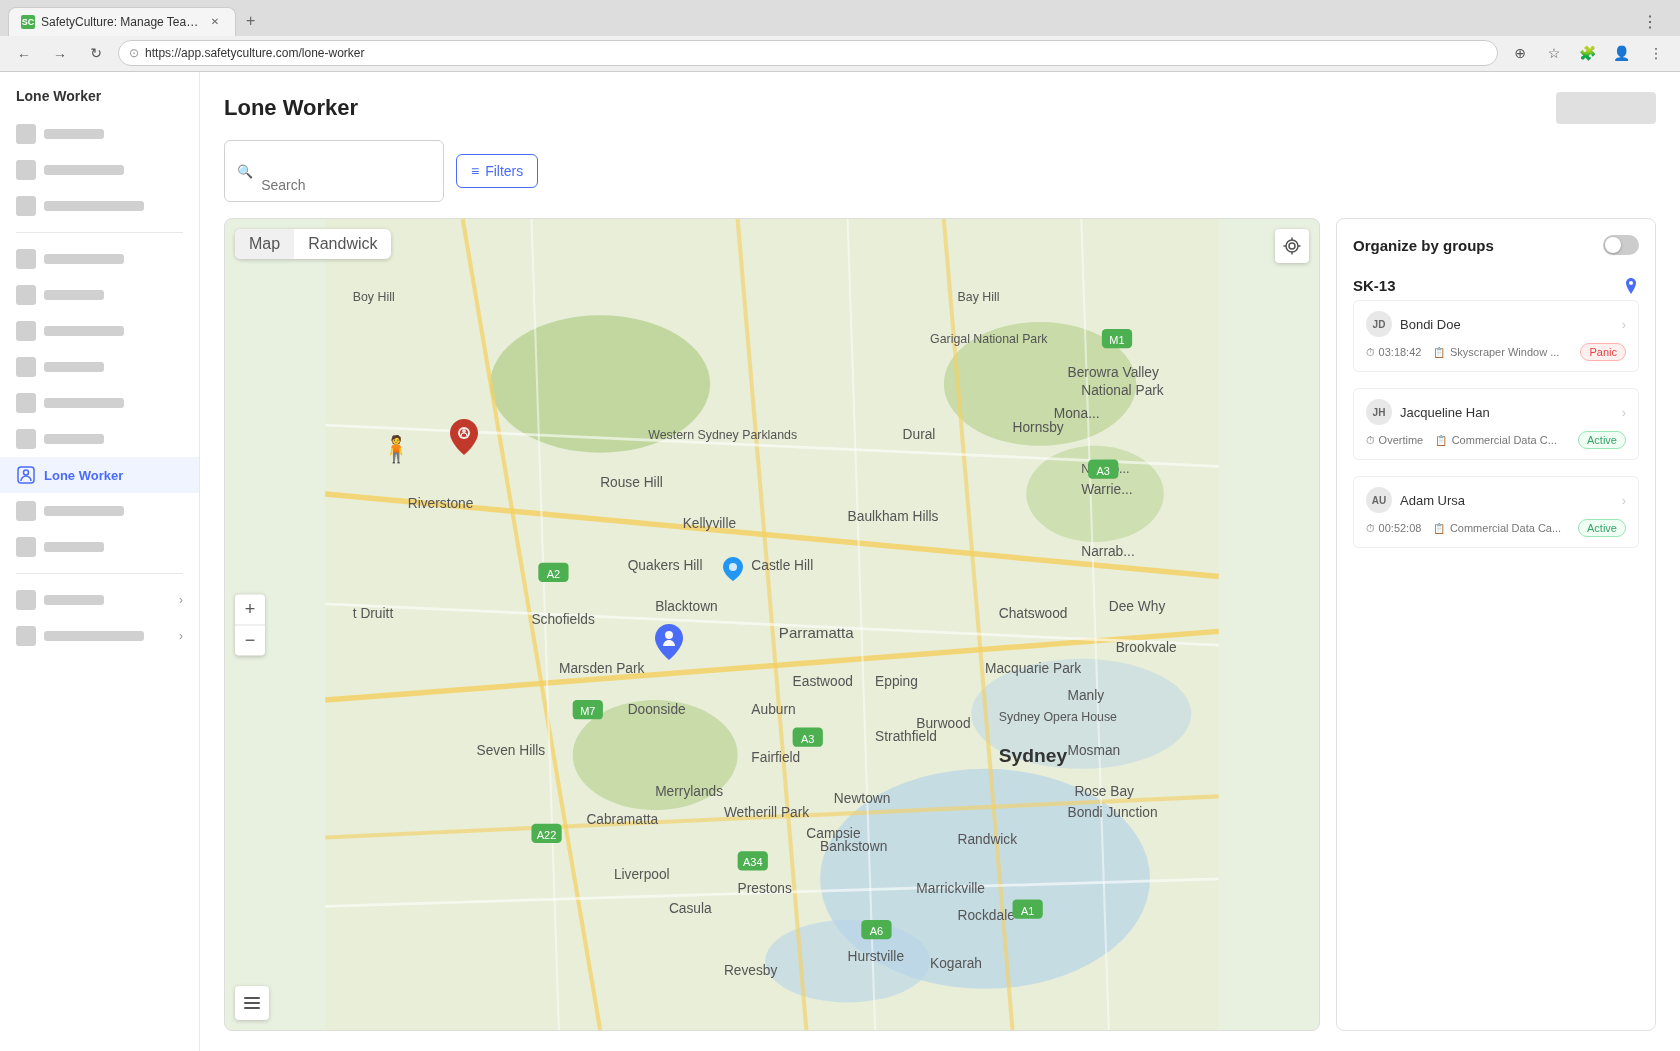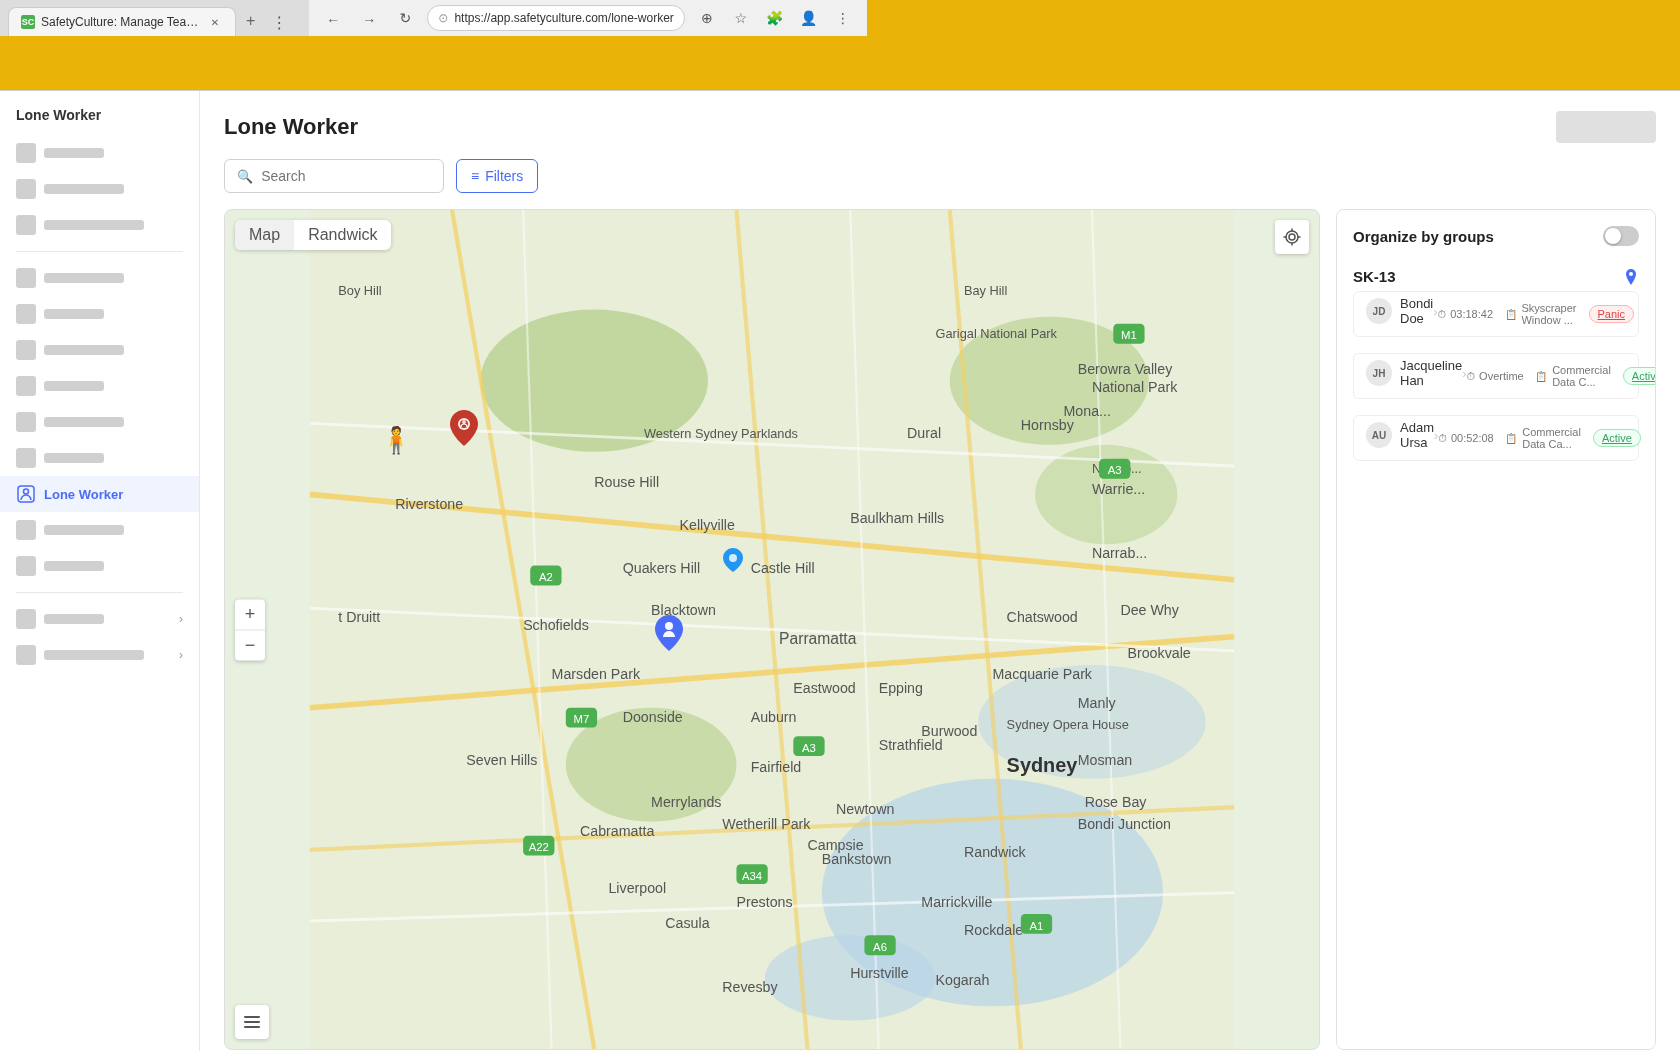--- a/index.html
+++ b/index.html
@@ -1,22 +1,23 @@
 <!DOCTYPE html>
 <html><head>
   <meta charset="utf-8">
   <style>
     * { box-sizing: border-box; margin: 0; padding: 0; }
     body { font-family: -apple-system, BlinkMacSystemFont, 'Segoe UI', sans-serif; background: #f5f5f5; overflow: hidden; }
 
     
     .browser-chrome {
-      background: #eab308;
-      height: 91px;
-      display: flex;
+      background: #15803d;
+      height: 72px;
+      display: flex;
+      flex-direction: column;
       border-bottom: 1px solid #ccc;
     }
     .browser-tab-bar {
       height: 36px;
       display: flex;
       align-items: flex-end;
       padding: 0 8px;
       background: #ddd;
     }
     .browser-tab {
@@ -264,20 +265,21 @@
       padding: 8px 12px;
       width: 220px;
       background: white;
     }
     .search-icon { color: #999; font-size: 13px; }
     .search-input {
       border: none; outline: none;
       font-size: 14px; color: #999;
       width: 100%;
       background: transparent;
+      margin-top: 28px;
     }
     .filter-btn {
       display: flex;
       align-items: center;
       gap: 6px;
       border: 1px solid #4a6cf7;
       border-radius: 6px;
       padding: 8px 14px;
       background: white;
       cursor: pointer;
@@ -427,24 +429,24 @@
     .group-name {
       font-size: 15px;
       font-weight: 600;
       color: #222;
       display: flex;
       align-items: center;
       gap: 8px;
     }
     .worker-item {
       display: flex;
-      flex-direction: row;
+      flex-direction: column;
       border: 1px solid #eee;
       border-radius: 6px;
-      padding: 4px 12px;
+      padding: 10px 12px;
       margin-bottom: 8px;
     }
     .worker-name-row {
       display: flex;
       align-items: center;
       justify-content: space-between;
       margin-bottom: 6px;
     }
     .worker-avatar {
       width: 26px; height: 26px;
@@ -476,21 +478,20 @@
       display: flex;
       align-items: center;
       gap: 4px;
     }
     .status-badge {
       padding: 2px 8px;
       border-radius: 10px;
       font-size: 11px;
       font-weight: 500;
       margin-left: auto;
-      text-decoration: underline;
     }
     .status-panic {
       background: #fff0f0;
       color: #e53e3e;
       border: 1px solid #feb2b2;
     }
     .status-active {
       background: #f0fff4;
       color: #38a169;
       border: 1px solid #9ae6b4;

